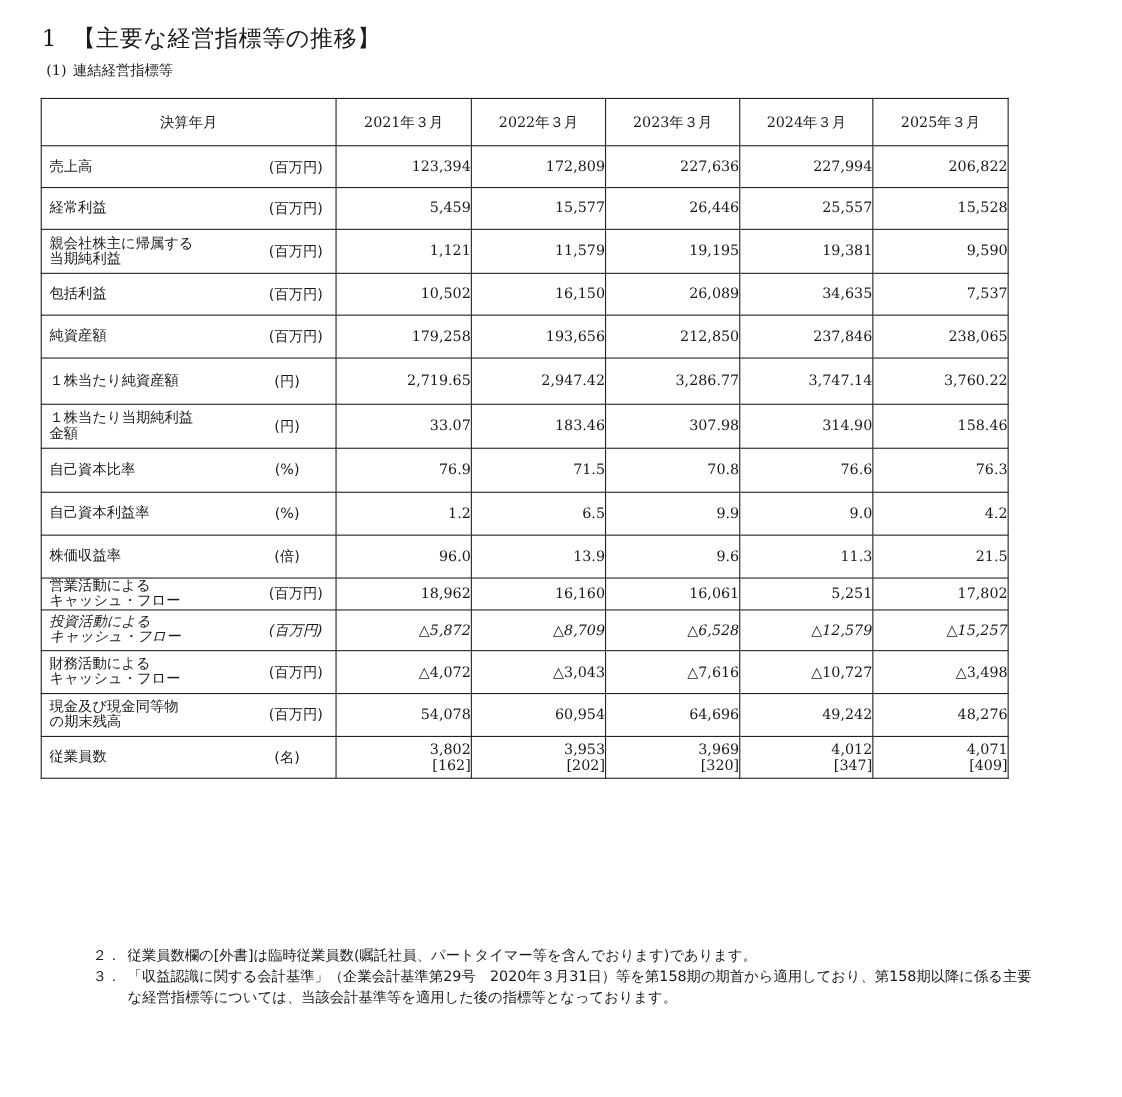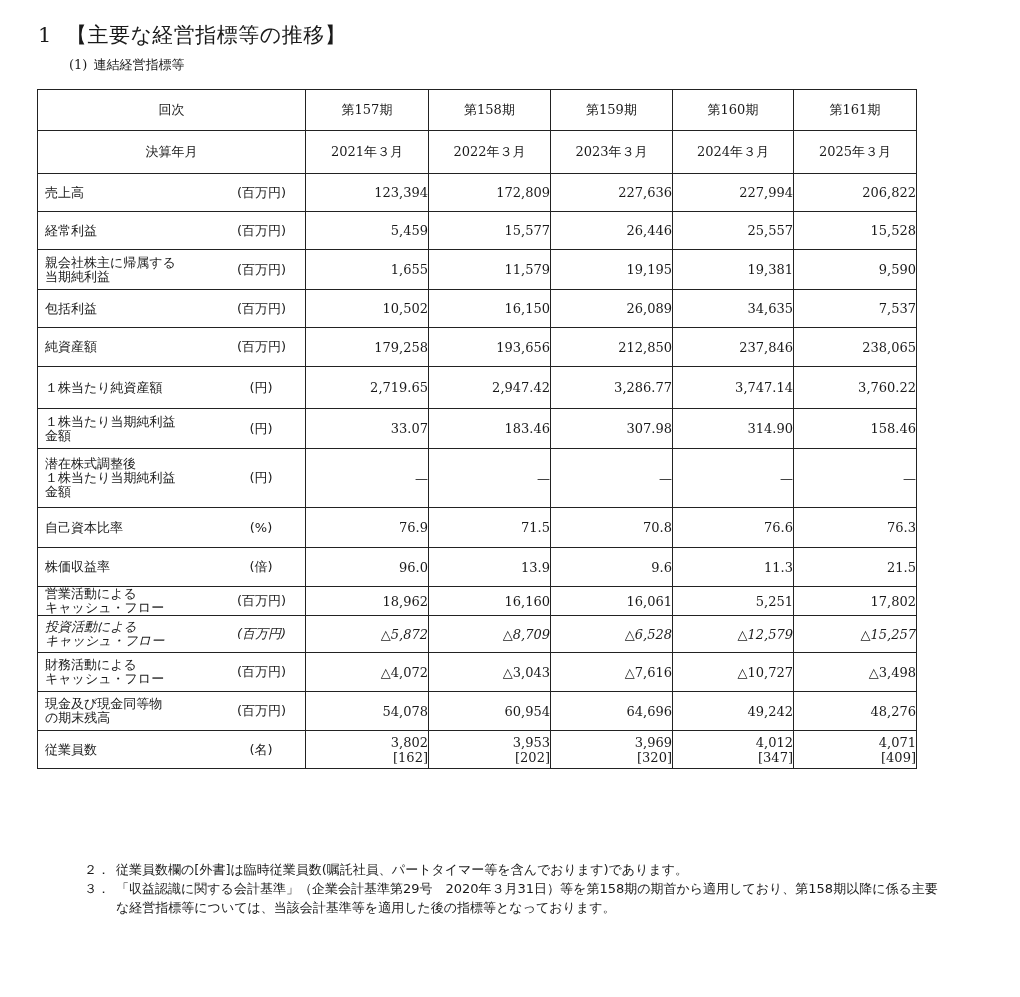--- a/index.html
+++ b/index.html
@@ -7,21 +7,21 @@
     width: 1020px; height: 997px; position: relative; overflow: hidden;
     font-family: "DejaVu Serif", "Liberation Serif", serif;
     color: #1a1a1a;
   }
   .section-title {
     position: absolute; left: 38px; top: 24px;
     font-size: 21px; line-height: 22px; letter-spacing: 0.5px;
   }
   .section-title .num { margin-right: 14px; }
   .sub-title {
-    position: absolute; left: 69px; top: 56px;
+    position: absolute; left: 42px; top: 56px;
     font-size: 13px; line-height: 18px;
     font-family: "DejaVu Sans", "Liberation Sans", sans-serif;
   }
   .sub-title .paren { margin-right: 6px; font-family: "DejaVu Serif", serif; }
 
   table.metrics {
     position: absolute; left: 37px; top: 89px;
     width: 879px;
     border-collapse: collapse;
     table-layout: fixed;
@@ -38,21 +38,21 @@
     font-family: "DejaVu Sans", "Liberation Sans", sans-serif;
     font-size: 13px;
   }
   .lab-wrap {
     display: flex; align-items: center; justify-content: space-between;
     padding: 0 4px 0 7px; height: 100%;
   }
   .lab-text { line-height: 14px; }
   .lab-unit {
     font-family: "DejaVu Sans", "Liberation Sans", sans-serif;
-    font-size: 13px; white-space: nowrap; min-width: 64px; text-align: left;
+    font-size: 13px; white-space: nowrap; min-width: 64px; text-align: center;
   }
   .lab-unit.short { text-align: center; min-width: 64px; padding-right: 8px; }
   .val {
     text-align: right; padding-right: 12px;
     font-family: "DejaVu Serif", "Liberation Serif", serif;
     font-size: 13px;
     line-height: 15px;
   }
   .val .sub { display: block; }
 
@@ -78,28 +78,20 @@
 <table class="metrics">
   <colgroup>
     <col style="width:268px">
     <col style="width:123px">
     <col style="width:122px">
     <col style="width:122px">
     <col style="width:121px">
     <col style="width:123px">
   </colgroup>
   <tbody id="tbody">
-    <tr style="height:41px">
-      <th class="hdr-cell row-label">回次</th>
-      <th class="hdr-cell">第157期</th>
-      <th class="hdr-cell">第158期</th>
-      <th class="hdr-cell">第159期</th>
-      <th class="hdr-cell">第160期</th>
-      <th class="hdr-cell">第161期</th>
-    </tr>
     <tr style="height:43px">
       <th class="hdr-cell row-label">決算年月</th>
       <th class="hdr-cell">2021年３月</th>
       <th class="hdr-cell">2022年３月</th>
       <th class="hdr-cell">2023年３月</th>
       <th class="hdr-cell">2024年３月</th>
       <th class="hdr-cell">2025年３月</th>
     </tr>
   <tr style="height: 38px;">
         <td class="row-label" colspan="1">
@@ -151,21 +143,21 @@
         <td class="row-label" colspan="1">
           <div class="lab-wrap">
             <div class="lab-text">
               <div>親会社株主に帰属する</div>
               <div>当期純利益</div>
             </div>
             <div class="lab-unit">(百万円)</div>
           </div>
         </td>
         <td class="val">
-          <span class="sub">1,655</span>
+          <span class="sub">1,121</span>
         </td>
         <td class="val">
           <span class="sub">11,579</span>
         </td>
         <td class="val">
           <span class="sub">19,195</span>
         </td>
         <td class="val">
           <span class="sub">19,381</span>
         </td>
@@ -261,47 +253,20 @@
         <td class="val">
           <span class="sub">307.98</span>
         </td>
         <td class="val">
           <span class="sub">314.90</span>
         </td>
         <td class="val">
           <span class="sub">158.46</span>
         </td>
       </tr>
-      <tr style="height: 59px;">
-        <td class="row-label" colspan="1">
-          <div class="lab-wrap">
-            <div class="lab-text">
-              <div>潜在株式調整後</div>
-              <div>１株当たり当期純利益</div>
-              <div>金額</div>
-            </div>
-            <div class="lab-unit short">(円)</div>
-          </div>
-        </td>
-        <td class="val">
-          <span class="sub">—</span>
-        </td>
-        <td class="val">
-          <span class="sub">—</span>
-        </td>
-        <td class="val">
-          <span class="sub">—</span>
-        </td>
-        <td class="val">
-          <span class="sub">—</span>
-        </td>
-        <td class="val">
-          <span class="sub">—</span>
-        </td>
-      </tr>
       <tr style="height: 40px;">
         <td class="row-label" colspan="1">
           <div class="lab-wrap">
             <div class="lab-text">自己資本比率</div>
             <div class="lab-unit short">(%)</div>
           </div>
         </td>
         <td class="val">
           <span class="sub">76.9</span>
         </td>
@@ -309,20 +274,43 @@
           <span class="sub">71.5</span>
         </td>
         <td class="val">
           <span class="sub">70.8</span>
         </td>
         <td class="val">
           <span class="sub">76.6</span>
         </td>
         <td class="val">
           <span class="sub">76.3</span>
+        </td>
+      </tr>
+      <tr style="height: 39px;">
+        <td class="row-label" colspan="1">
+          <div class="lab-wrap">
+            <div class="lab-text">自己資本利益率</div>
+            <div class="lab-unit short">(%)</div>
+          </div>
+        </td>
+        <td class="val">
+          <span class="sub">1.2</span>
+        </td>
+        <td class="val">
+          <span class="sub">6.5</span>
+        </td>
+        <td class="val">
+          <span class="sub">9.9</span>
+        </td>
+        <td class="val">
+          <span class="sub">9.0</span>
+        </td>
+        <td class="val">
+          <span class="sub">4.2</span>
         </td>
       </tr>
       <tr style="height: 39px;">
         <td class="row-label" colspan="1">
           <div class="lab-wrap">
             <div class="lab-text">株価収益率</div>
             <div class="lab-unit short">(倍)</div>
           </div>
         </td>
         <td class="val">

